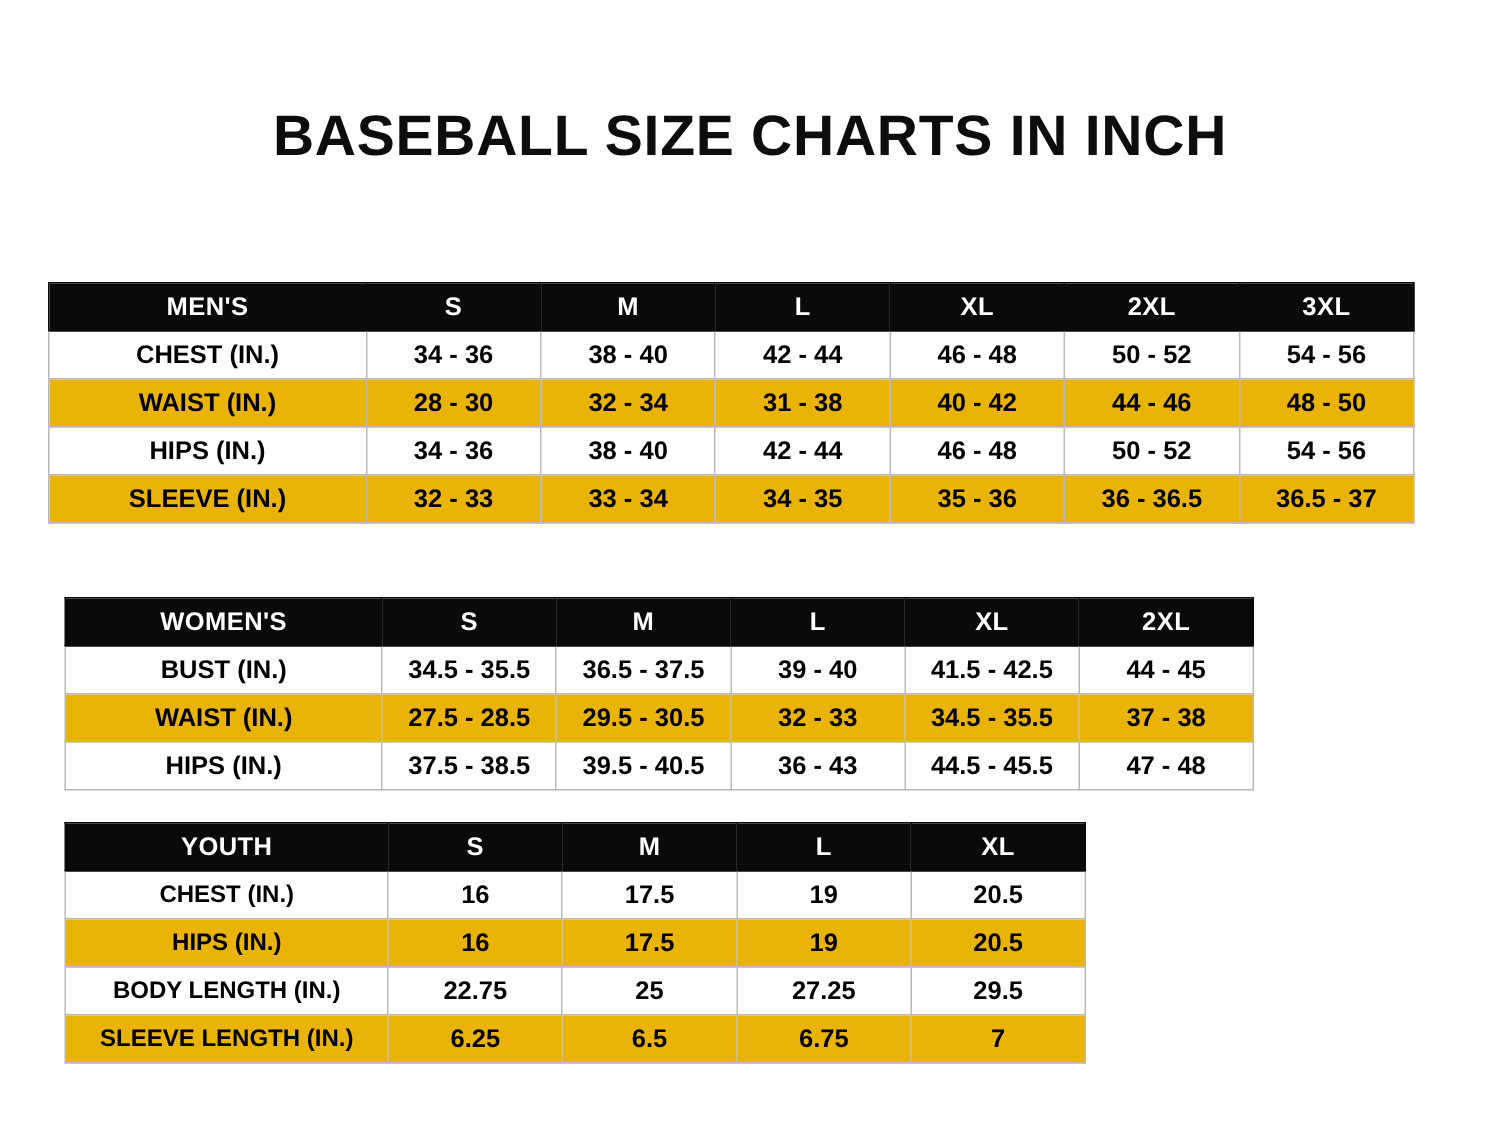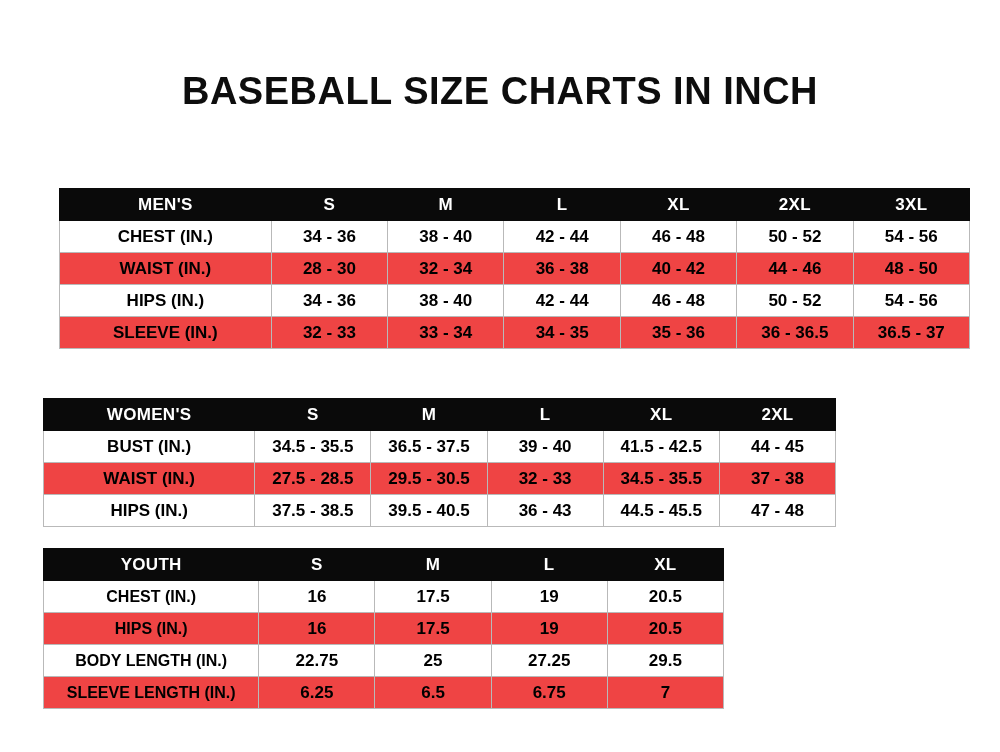--- a/index.html
+++ b/index.html
@@ -54,31 +54,31 @@
     background: #0a0a0a;
     color: #ffffff;
     border: 1px solid #0a0a0a;
     font-size: 17px;
     letter-spacing: 0.3px;
   }
   table.size-table thead th.corner {
     text-align: center;
   }
   table.size-table tbody tr.alt td {
-    background: #ef4444;
+    background: #eab308;
   }
   table.size-table tbody td.row-label {
     text-align: center;
   }
 
   
   #mens-table-wrap {
     position: absolute;
     top: 188px;
-    left: 59px;
+    left: 32px;
   }
   #mens-table { width: 911px; }
   #mens-table col.c0 { width: 211px; }
   #mens-table col.cx { width: 116px; }
 
   
   #womens-table-wrap {
     position: absolute;
     top: 398px;
     left: 43px;
@@ -134,21 +134,21 @@
           <td>38 - 40</td>
           <td>42 - 44</td>
           <td>46 - 48</td>
           <td>50 - 52</td>
           <td>54 - 56</td>
         </tr>
         <tr class="alt">
           <td class="row-label">WAIST (IN.)</td>
           <td>28 - 30</td>
           <td>32 - 34</td>
-          <td>36 - 38</td>
+          <td>31 - 38</td>
           <td>40 - 42</td>
           <td>44 - 46</td>
           <td>48 - 50</td>
         </tr>
         <tr>
           <td class="row-label">HIPS (IN.)</td>
           <td>34 - 36</td>
           <td>38 - 40</td>
           <td>42 - 44</td>
           <td>46 - 48</td>

